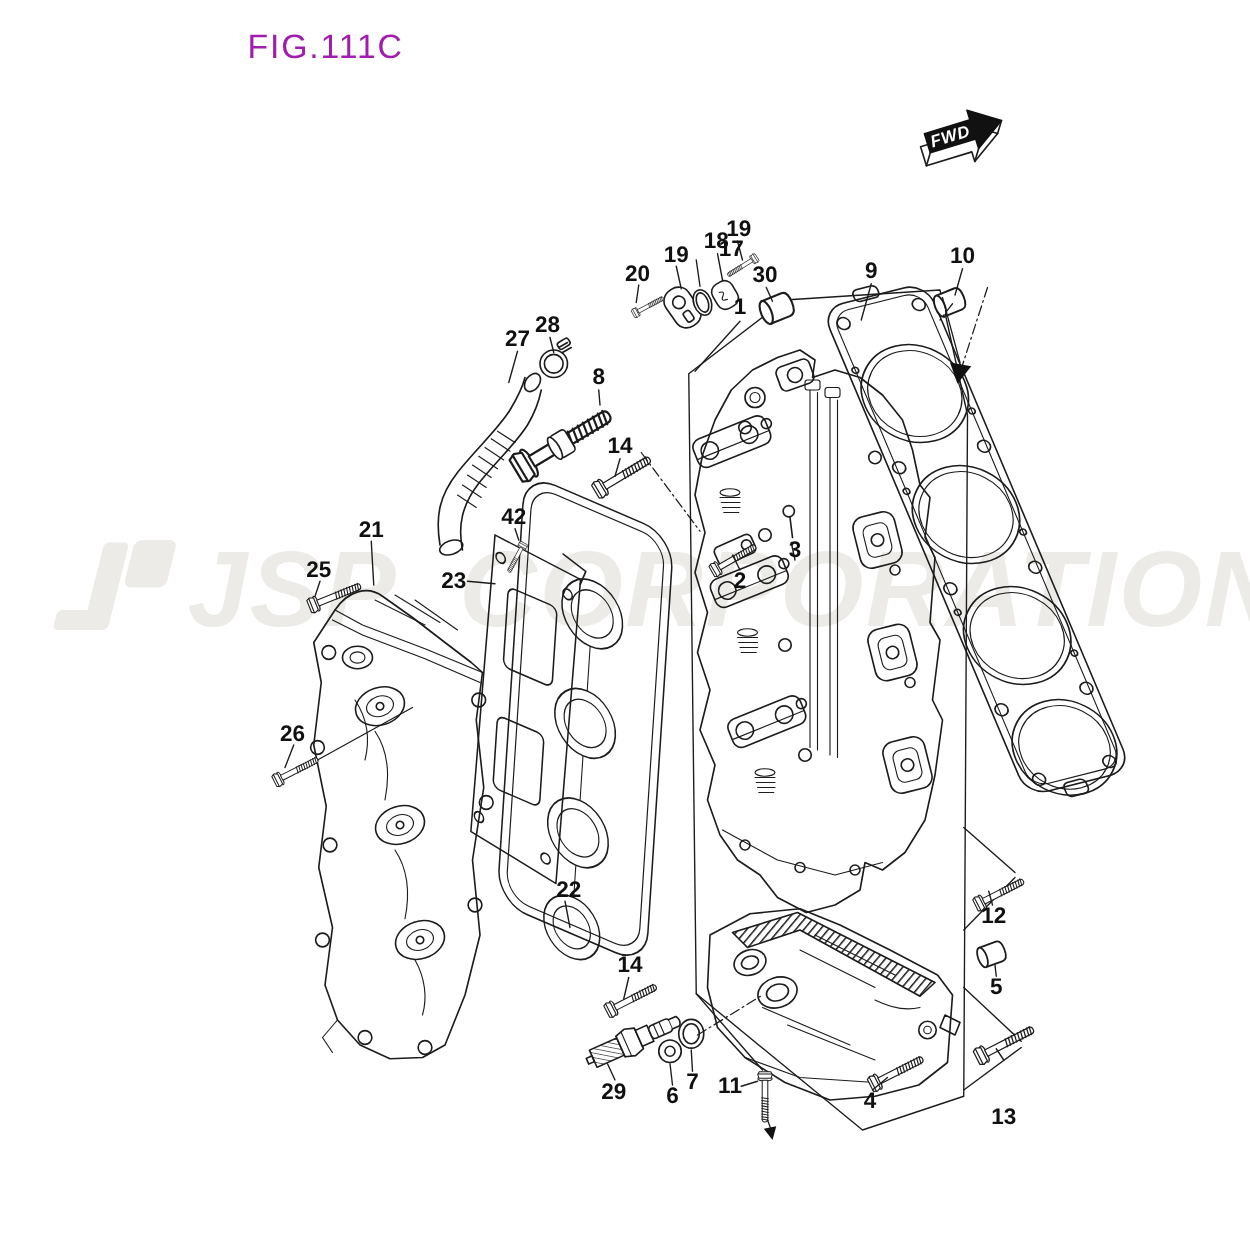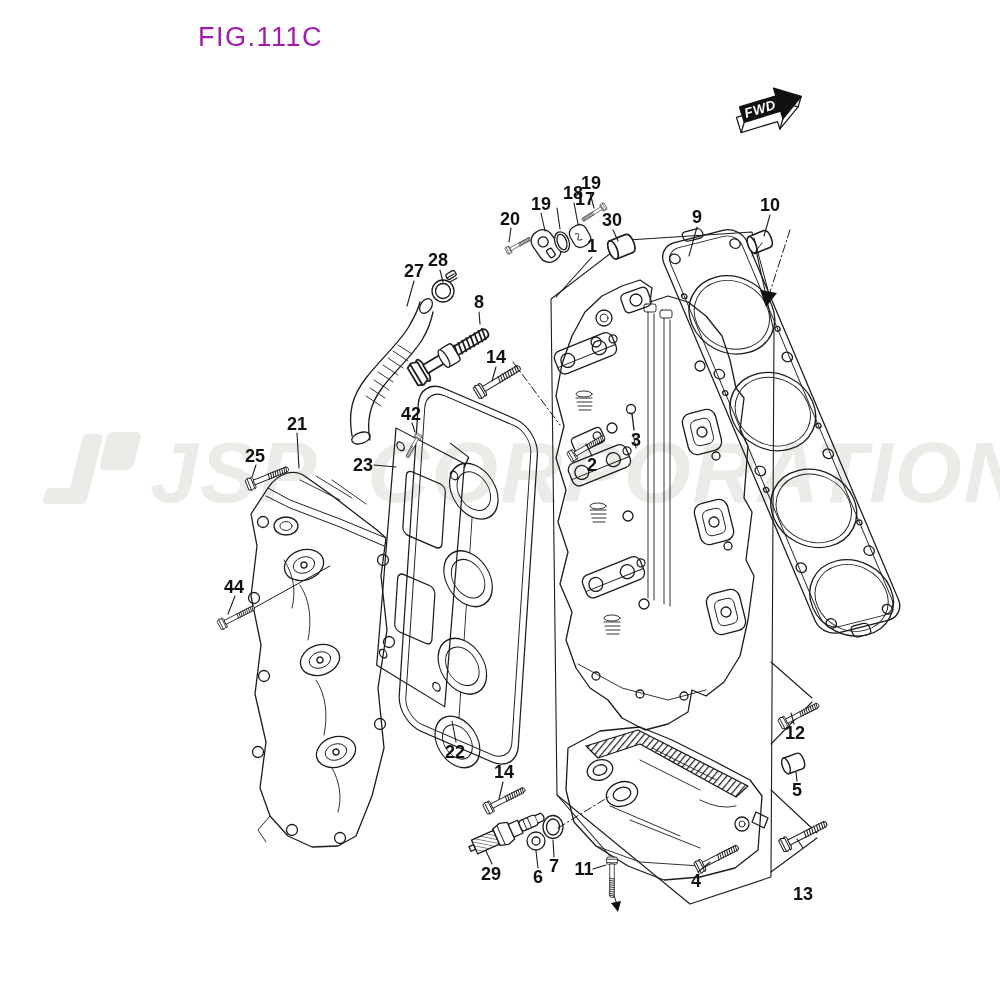--- a/index.html
+++ b/index.html
@@ -460,24 +460,24 @@
       <div class="callout" style="left: 795px; top: 733px;">12</div>
       <div class="callout" style="left: 803px; top: 894px;">13</div>
       <div class="callout" style="left: 504px; top: 772px;">14</div>
       <div class="callout" style="left: 496px; top: 357px;">14</div>
       <div class="callout" style="left: 541px; top: 204px;">19</div>
       <div class="callout" style="left: 557px; top: 199px; margin-left: 28px;">17</div>
       <div class="callout" style="left: 573px; top: 193px; text-align: right;">18</div>
       <div class="callout" style="left: 591px; top: 183px;">19</div>
       <div class="callout" style="left: 510px; top: 219px;">20</div>
       <div class="callout" style="left: 297px; top: 424px;">21</div>
-      <div class="callout" style="left: 455px; top: 752px;">22</div>
+      <div class="callout" style="left: 455px; top: 712px;">22</div>
       <div class="callout" style="left: 363px; top: 465px;">23</div>
       <div class="callout" style="left: 411px; top: 414px;">42</div>
       <div class="callout" style="left: 255px; top: 456px;">25</div>
-      <div class="callout" style="left: 234px; top: 587px;">44</div>
+      <div class="callout" style="left: 234px; top: 587px;">26</div>
       <div class="callout" style="left: 414px; top: 271px;">27</div>
       <div class="callout" style="left: 438px; top: 260px;">28</div>
       <div class="callout" style="left: 491px; top: 874px;">29</div>
       <div class="callout" style="left: 612px; top: 220px;">30</div>
     </div>
 
 </div>
 
 </body></html>

